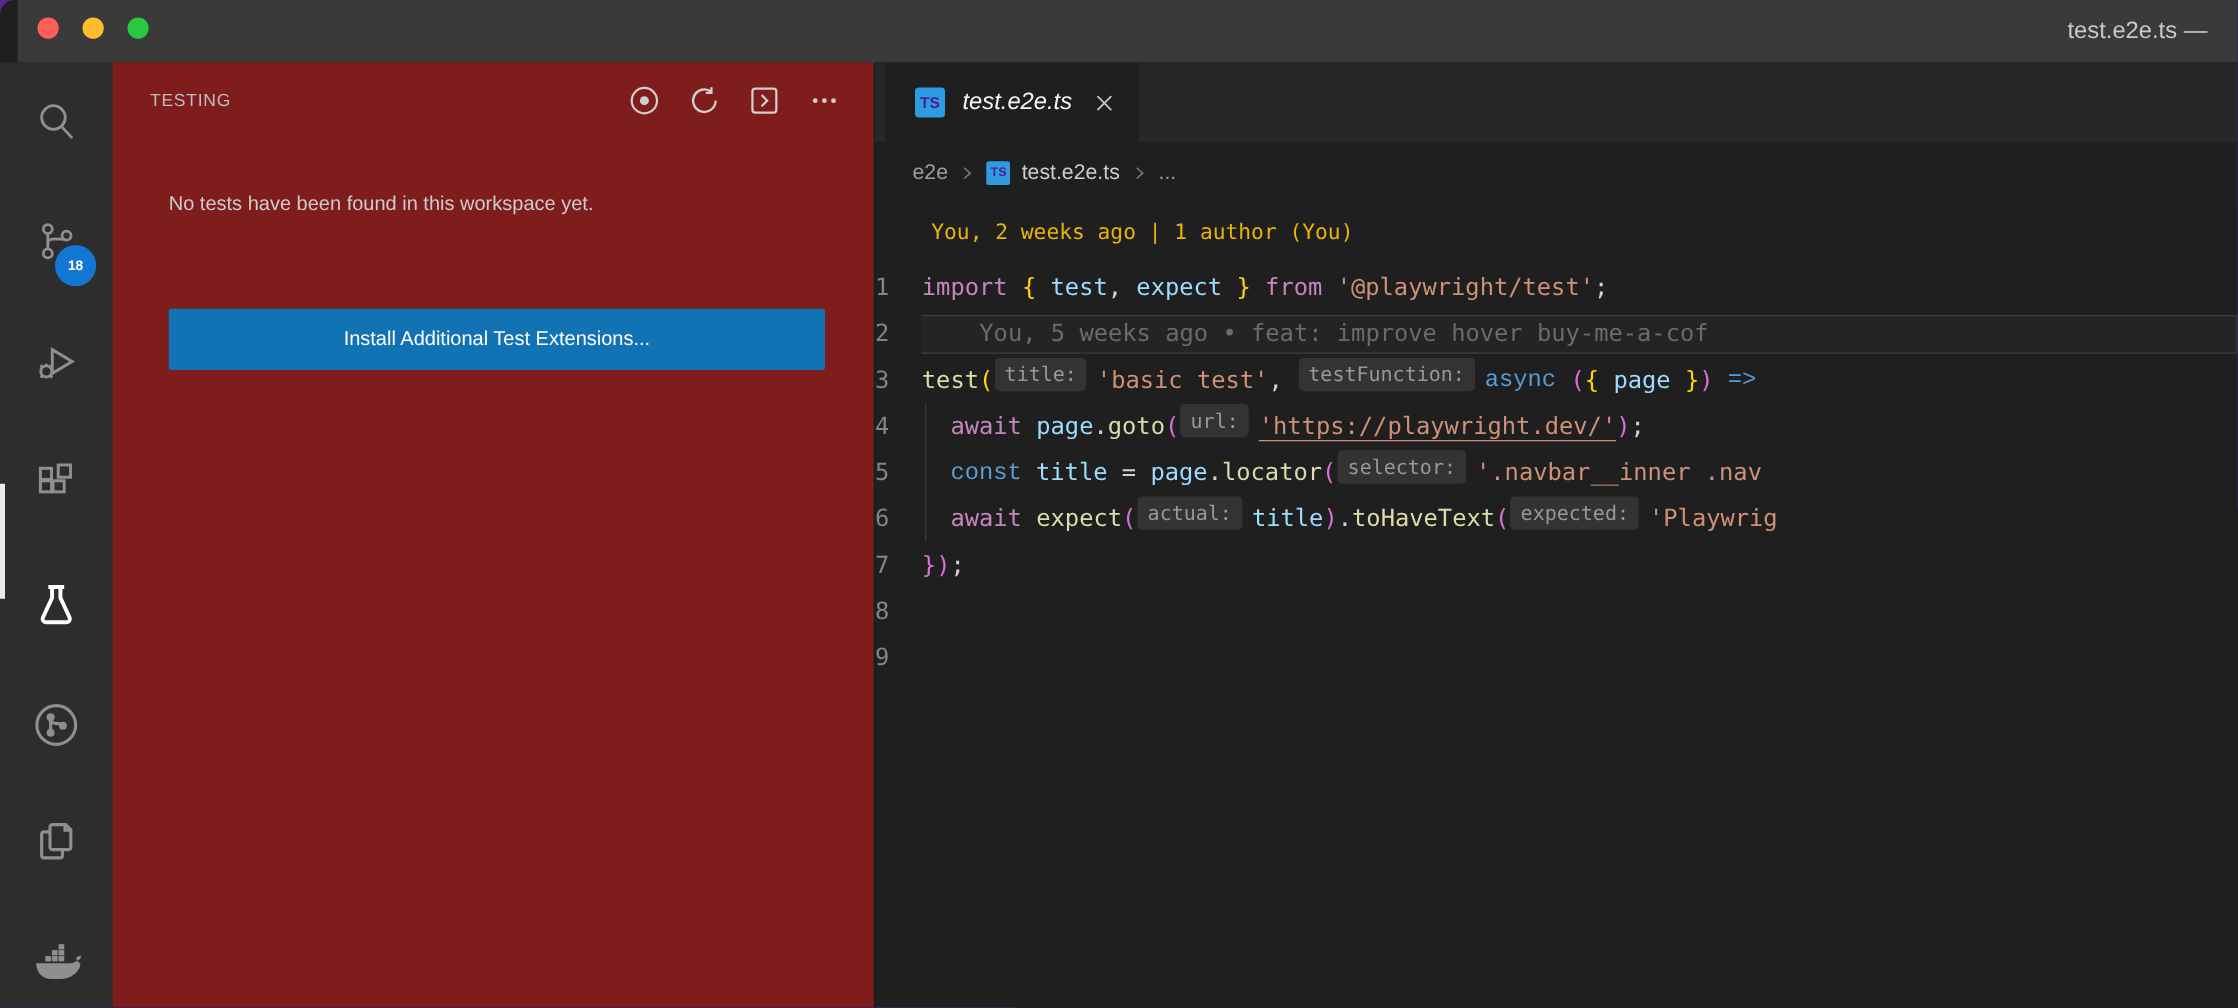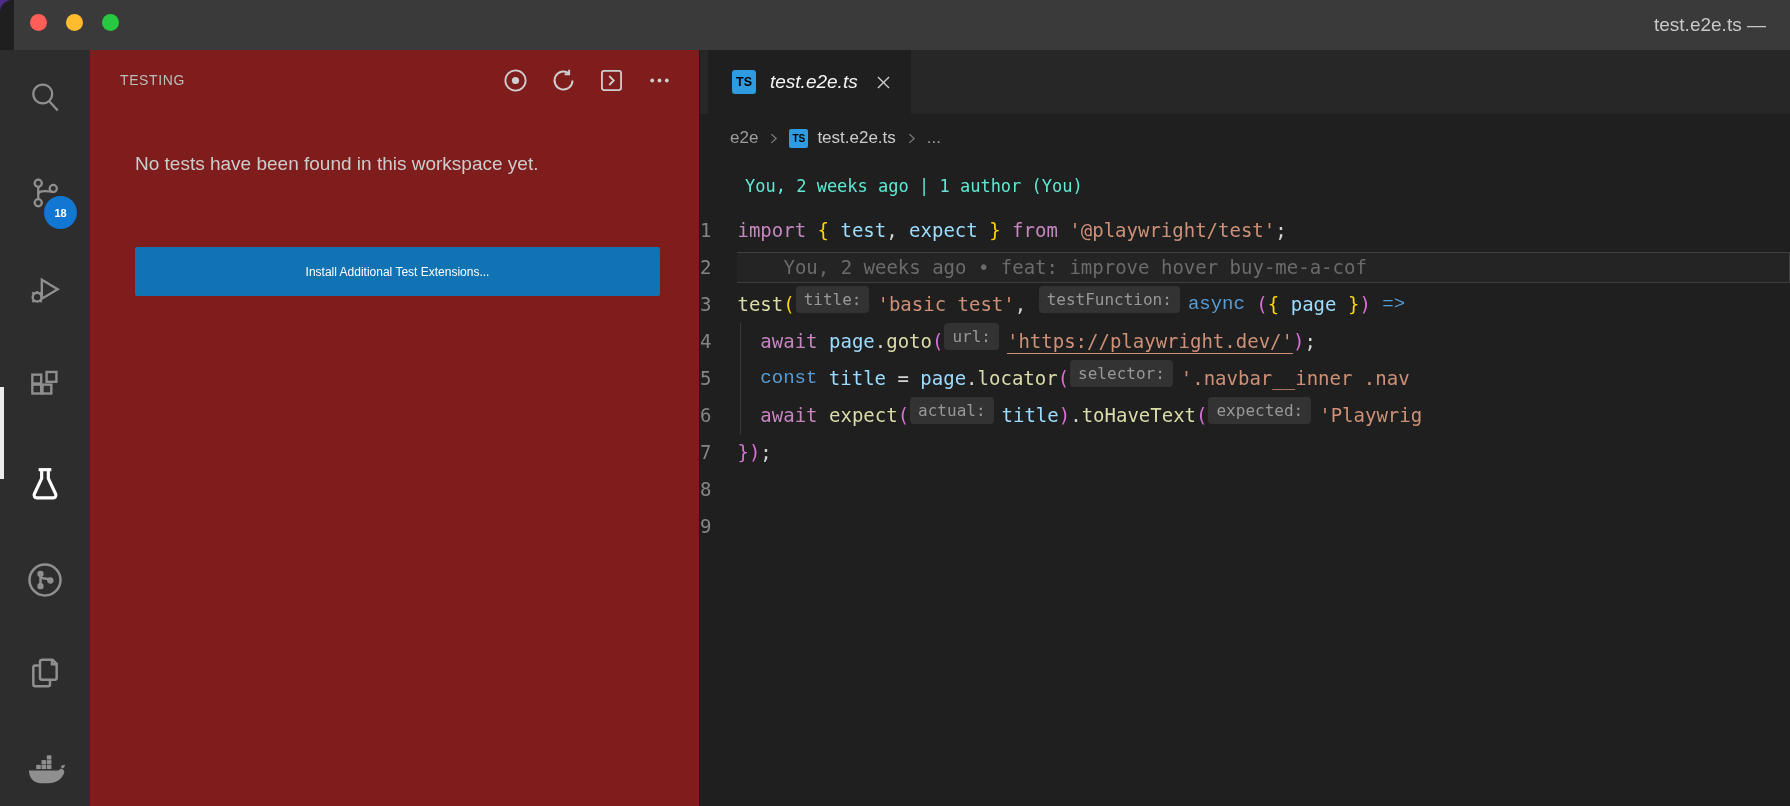--- a/index.html
+++ b/index.html
@@ -21,40 +21,40 @@
   #act-indicator{position:absolute;left:0;width:4px;height:92px;background:#ececec;}
   #scm-badge{position:absolute;left:44px;width:33px;height:33px;border-radius:50%;
     background:var(--accent-badge);color:#fff;font-size:11px;font-weight:bold;
     display:flex;align-items:center;justify-content:center;}
   
   #sidebar{position:absolute;left:90px;top:50px;bottom:0;width:610px;background:#7f1d1d;border-right:1px solid #1b1b1b;}
   #sidebar-header{position:absolute;left:0;top:0;width:100%;height:60px;display:flex;align-items:center;}
   #sidebar-title{margin-left:30px;color:#bdbdbd;font-size:14px;letter-spacing:.6px;}
   #panel-actions{margin-left:auto;margin-right:26px;display:flex;gap:21px;color:#cfcfcf;}
   .panel-icon{width:27px;height:27px;display:flex;align-items:center;justify-content:center;cursor:pointer;}
-  #test-message{position:absolute;left:45px;top:98px;width:530px;color:#cccccc;font-size:19px;line-height:32px;}
+  #test-message{position:absolute;left:45px;top:98px;width:530px;color:#cccccc;font-size:16px;line-height:32px;}
   #install-btn{position:absolute;left:45px;top:197px;width:525px;height:49px;background:var(--accent-button);
-    border:none;border-radius:2px;color:#ffffff;font-size:12px;font-family:inherit;cursor:pointer;}
+    border:none;border-radius:2px;color:#ffffff;font-size:16px;font-family:inherit;cursor:pointer;}
   
   #editor{position:absolute;left:700px;top:50px;right:0;bottom:0;background:#1f1f1f;}
   #tabstrip{position:absolute;left:0;top:0;right:0;height:64px;background:#272727;display:flex;}
   #tab-active{margin-left:8px;height:64px;display:flex;align-items:center;padding:0 18px 0 24px;background:#1f1f1f;cursor:pointer;}
-  .ts-icon{width:24px;height:24px;border-radius:3px;background:var(--accent-ts);color:#000000;
+  .ts-icon{width:24px;height:24px;border-radius:3px;background:var(--accent-ts);color:#4c1d95;
     font-size:12.5px;font-weight:bold;display:flex;align-items:center;justify-content:center;font-family:"Liberation Sans",sans-serif;}
   #tab-label{margin:0 16px 0 14px;font-style:italic;font-size:19px;color:#f5f5f5;white-space:nowrap;}
   #tab-close{color:#cccccc;display:flex;align-items:center;cursor:pointer;}
   #breadcrumbs{position:absolute;left:0;top:64px;right:0;height:48px;display:flex;align-items:center;gap:9px;padding-left:30px;
     font-size:17px;color:#9d9d9d;background:#1f1f1f;}
   .crumb-file{color:#cccccc;}
   .crumb-sep{display:flex;align-items:center;color:#7e7e7e;}
   .ts-icon.mini{width:19px;height:19px;font-size:10px;border-radius:2px;}
   
   #code-region{position:absolute;left:0;top:112px;right:0;bottom:0;overflow:hidden;
     font-family:"DejaVu Sans Mono","Liberation Mono",monospace;font-size:19px;}
-  #codelens{height:50px;padding:14px 0 0 45px;color:#5eead4;font-size:17px;cursor:pointer;white-space:nowrap;}
+  #codelens{height:50px;padding:14px 0 0 45px;color:#eab308;font-size:17px;cursor:pointer;white-space:nowrap;}
   .code-line{display:flex;height:37px;line-height:37px;white-space:pre;position:relative;}
   .gutter{flex:0 0 16px;padding-right:26px;text-align:right;color:#858585;}
   .line-content{position:relative;flex:1;overflow:hidden;display:flex;align-items:flex-start;white-space:pre;}
   .iguide{position:absolute;left:3px;top:0;bottom:0;border-left:1px solid #3b3b3b;}
   .tok-kw{color:var(--tok-kw);}  .tok-kw2{color:var(--tok-kw2);font-family:Liberation Mono, monospace;}
   .tok-var{color:var(--tok-var);} .tok-fn{color:var(--tok-fn);}
   .tok-str{color:var(--tok-str);} .tok-pl{color:var(--tok-pl);}
   .tok-b1{color:var(--tok-b1);}  .tok-b2{color:var(--tok-b2);}
   .tok-strlink{color:var(--tok-str);text-decoration:underline;text-underline-offset:5px;}
   .chip{display:inline-block;background:#333333;color:#989898;font-size:16px;line-height:27px;height:27px;
@@ -204,21 +204,21 @@
         <svg width="13" height="13" viewBox="0 0 24 24" fill="none" stroke="currentColor" stroke-width="2.2">
             <path d="M8 4l9 8-9 8"></path>
           </svg>
       </span>
       <span>...</span>
     </div>
     <div id="code-region">
       <div id="codelens">You, 2 weeks ago | 1 author (You)</div>
       <div id="code-lines">
           <div class="code-line"><span class="gutter">1</span><div class="line-content"><span class="tok-kw">import </span><span class="tok-b1">{</span><span class="tok-pl"> </span><span class="tok-var">test</span><span class="tok-pl">, </span><span class="tok-var">expect</span><span class="tok-pl"> </span><span class="tok-b1">}</span><span class="tok-pl"> </span><span class="tok-kw">from</span><span class="tok-pl"> </span><span class="tok-str">'@playwright/test'</span><span class="tok-pl">;</span></div></div>
-          <div class="code-line"><span class="gutter">2</span><div class="line-content"><span class="blame">You, 2 weeks ago • feat: improve hover buy-me-a-cof</span></div></div>
+          <div class="code-line"><span class="gutter">2</span><div class="line-content"><span class="blame">You, 5 weeks ago • feat: improve hover buy-me-a-cof</span></div></div>
           <div class="code-line"><span class="gutter">3</span><div class="line-content"><span class="tok-fn">test</span><span class="tok-b1">(</span><span class="chip">title:</span><span class="tok-str">'basic test'</span><span class="tok-pl">, </span><span class="chip">testFunction:</span><span class="tok-kw2">async</span><span class="tok-pl"> </span><span class="tok-b2">(</span><span class="tok-b1">{</span><span class="tok-pl"> </span><span class="tok-var">page</span><span class="tok-pl"> </span><span class="tok-b1">}</span><span class="tok-b2">)</span><span class="tok-pl"> </span><span class="tok-kw2">=&gt;</span></div></div>
           <div class="code-line"><span class="gutter">4</span><div class="line-content"><i class="iguide"></i><span class="tok-pl">  </span><span class="tok-kw">await</span><span class="tok-pl"> </span><span class="tok-var">page</span><span class="tok-pl">.</span><span class="tok-fn">goto</span><span class="tok-b2">(</span><span class="chip">url:</span><span class="tok-strlink">'https://playwright.dev/'</span><span class="tok-b2">)</span><span class="tok-pl">;</span></div></div>
           <div class="code-line"><span class="gutter">5</span><div class="line-content"><i class="iguide"></i><span class="tok-pl">  </span><span class="tok-kw2">const</span><span class="tok-pl"> </span><span class="tok-var">title</span><span class="tok-pl"> = </span><span class="tok-var">page</span><span class="tok-pl">.</span><span class="tok-fn">locator</span><span class="tok-b2">(</span><span class="chip">selector:</span><span class="tok-str">'.navbar__inner .nav</span></div></div>
           <div class="code-line"><span class="gutter">6</span><div class="line-content"><i class="iguide"></i><span class="tok-pl">  </span><span class="tok-kw">await</span><span class="tok-pl"> </span><span class="tok-fn">expect</span><span class="tok-b2">(</span><span class="chip">actual:</span><span class="tok-var">title</span><span class="tok-b2">)</span><span class="tok-pl">.</span><span class="tok-fn">toHaveText</span><span class="tok-b2">(</span><span class="chip">expected:</span><span class="tok-str">'Playwrig</span></div></div>
           <div class="code-line"><span class="gutter">7</span><div class="line-content"><span class="tok-b2">}</span><span class="tok-b2">)</span><span class="tok-pl">;</span></div></div>
           <div class="code-line"><span class="gutter">8</span><div class="line-content"></div></div>
           <div class="code-line"><span class="gutter">9</span><div class="line-content"></div></div>
         </div>
     </div>
   </div>

